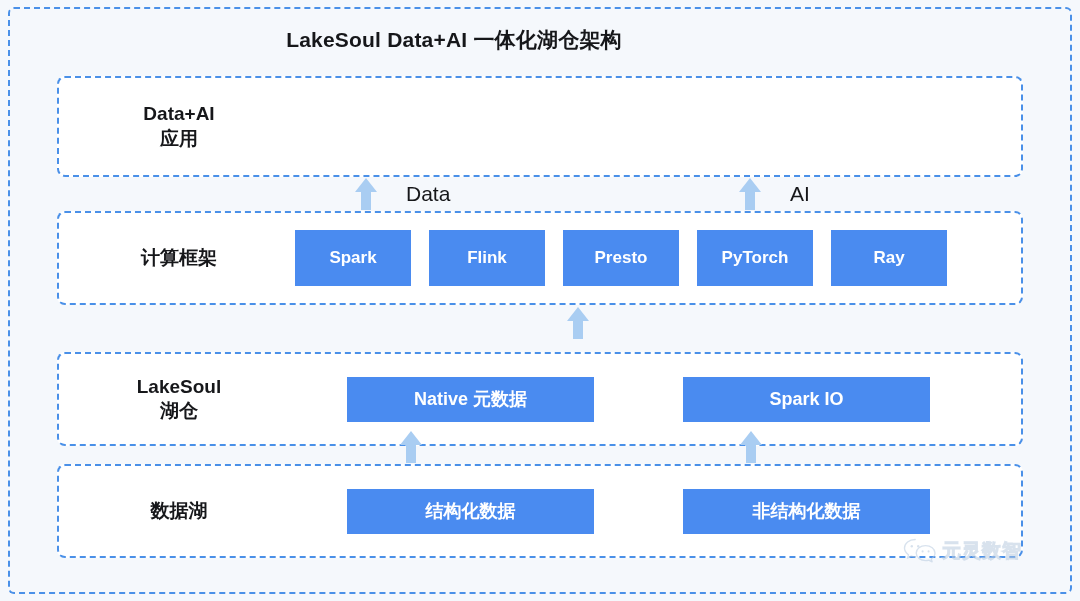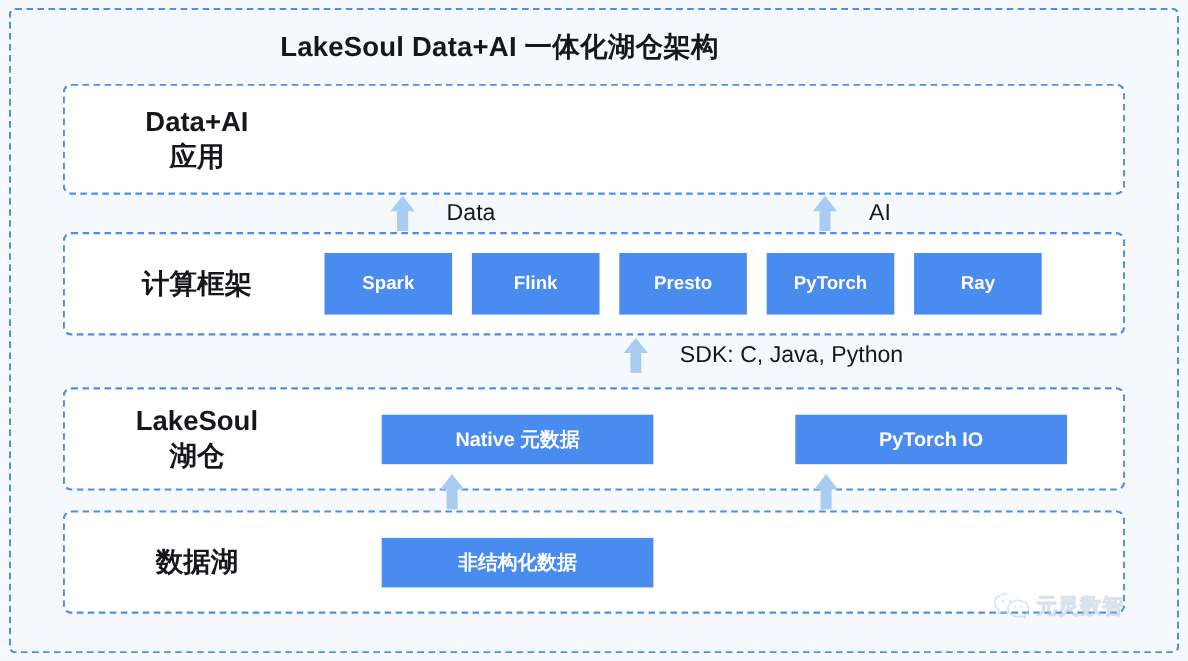--- a/index.html
+++ b/index.html
@@ -34,21 +34,21 @@
     box-sizing: border-box;
     background: #f5f8fc;
   }
 
   .title {
     position: absolute;
     left: 0;
     top: 26px;
     width: 908px;
     text-align: center;
-    font-size: 25px;
+    font-size: 21px;
     font-weight: bold;
     color: #16171a;
     letter-spacing: 0.2px;
   }
 
   
   .layer {
     position: absolute;
     left: 57px;
     width: 966px;
@@ -65,21 +65,21 @@
   .layer-label {
     position: absolute;
     left: 30px;
     top: 0;
     height: 100%;
     width: 180px;
     display: flex;
     align-items: center;
     justify-content: center;
     text-align: center;
-    font-size: 25px;
+    font-size: 19px;
     font-weight: bold;
     color: #16171a;
     line-height: 1.28;
   }
 
   .boxes {
     position: absolute;
     top: 0;
     height: 100%;
     display: flex;
@@ -107,21 +107,21 @@
   .r1-c1 { width: 115px; margin-left: 32px; }
   .r1-c2 { width: 145px; margin-left: 33px; }
   .r1-c3 { width: 126px; margin-left: 41px; }
 
   
   .row2-boxes { left: 236px; width: 780px; }
   .row2-boxes .chip { width: 116px; height: 56px; }
   .row2-boxes .chip + .chip { margin-left: 18px; }
 
   
-  .wide-boxes { left: 288px; width: 700px; gap: 40px; }
+  .wide-boxes { left: 288px; width: 700px; }
   .wide-boxes .chip { width: 247px; height: 45px; font-size: 18px; }
   .wide-boxes .chip + .chip { margin-left: 89px; }
 
   
   .connector {
     position: absolute;
     display: flex;
     align-items: center;
     gap: 19px;
   }
@@ -220,50 +220,50 @@
       <div class="chip">Spark</div>
       <div class="chip">Flink</div>
       <div class="chip">Presto</div>
       <div class="chip">PyTorch</div>
       <div class="chip">Ray</div>
     </div>
   </div>
 
   <div class="connector c-sdk">
     <div class="arrow-up"></div>
-    <div class="conn-label">SDK: C, Java, Python</div>
   </div>
 
   <div class="layer layer-3">
     <div class="layer-label">
       <div>
         <div>LakeSoul</div>
         <div>湖仓</div>
       </div>
     </div>
     <div class="boxes wide-boxes">
       <div class="chip">Native 元数据</div>
-      <div class="chip">PyTorch IO</div>
+      <div class="chip">Spark IO</div>
     </div>
   </div>
 
   <div class="connector c-b1">
     <div class="arrow-up"></div>
   </div>
   <div class="connector c-b2">
     <div class="arrow-up"></div>
   </div>
 
   <div class="layer layer-4">
     <div class="layer-label">
       <div>
         <div>数据湖</div>
       </div>
     </div>
     <div class="boxes wide-boxes">
+      <div class="chip">结构化数据</div>
       <div class="chip">非结构化数据</div>
     </div>
   </div>
 
   <div class="watermark">
     <svg class="wechat-icon" width="34" height="26" viewBox="0 0 34 26">
       <path d="M12.2 1.5C6.2 1.5 1.5 5.4 1.5 10.1c0 2.7 1.6 5.1 4 6.7l-1.1 3.3 3.8-2c1.3.4 2.6.6 4 .6h.7" fill="none" stroke="#b9cbe0" stroke-width="1.4" stroke-linecap="round" stroke-linejoin="round"></path>
       <circle cx="8.8" cy="8.2" r="1.2" fill="#b9cbe0"></circle>
       <circle cx="15.2" cy="8.2" r="1.2" fill="#b9cbe0"></circle>
       <path d="M22.6 7.6c-5.2 0-9.4 3.4-9.4 7.5s4.2 7.5 9.4 7.5c1.1 0 2.2-.2 3.2-.5l3.3 1.7-.9-2.8c2.2-1.4 3.8-3.5 3.8-5.9 0-4.1-4.2-7.5-9.4-7.5z" fill="none" stroke="#b9cbe0" stroke-width="1.4" stroke-linejoin="round"></path>

